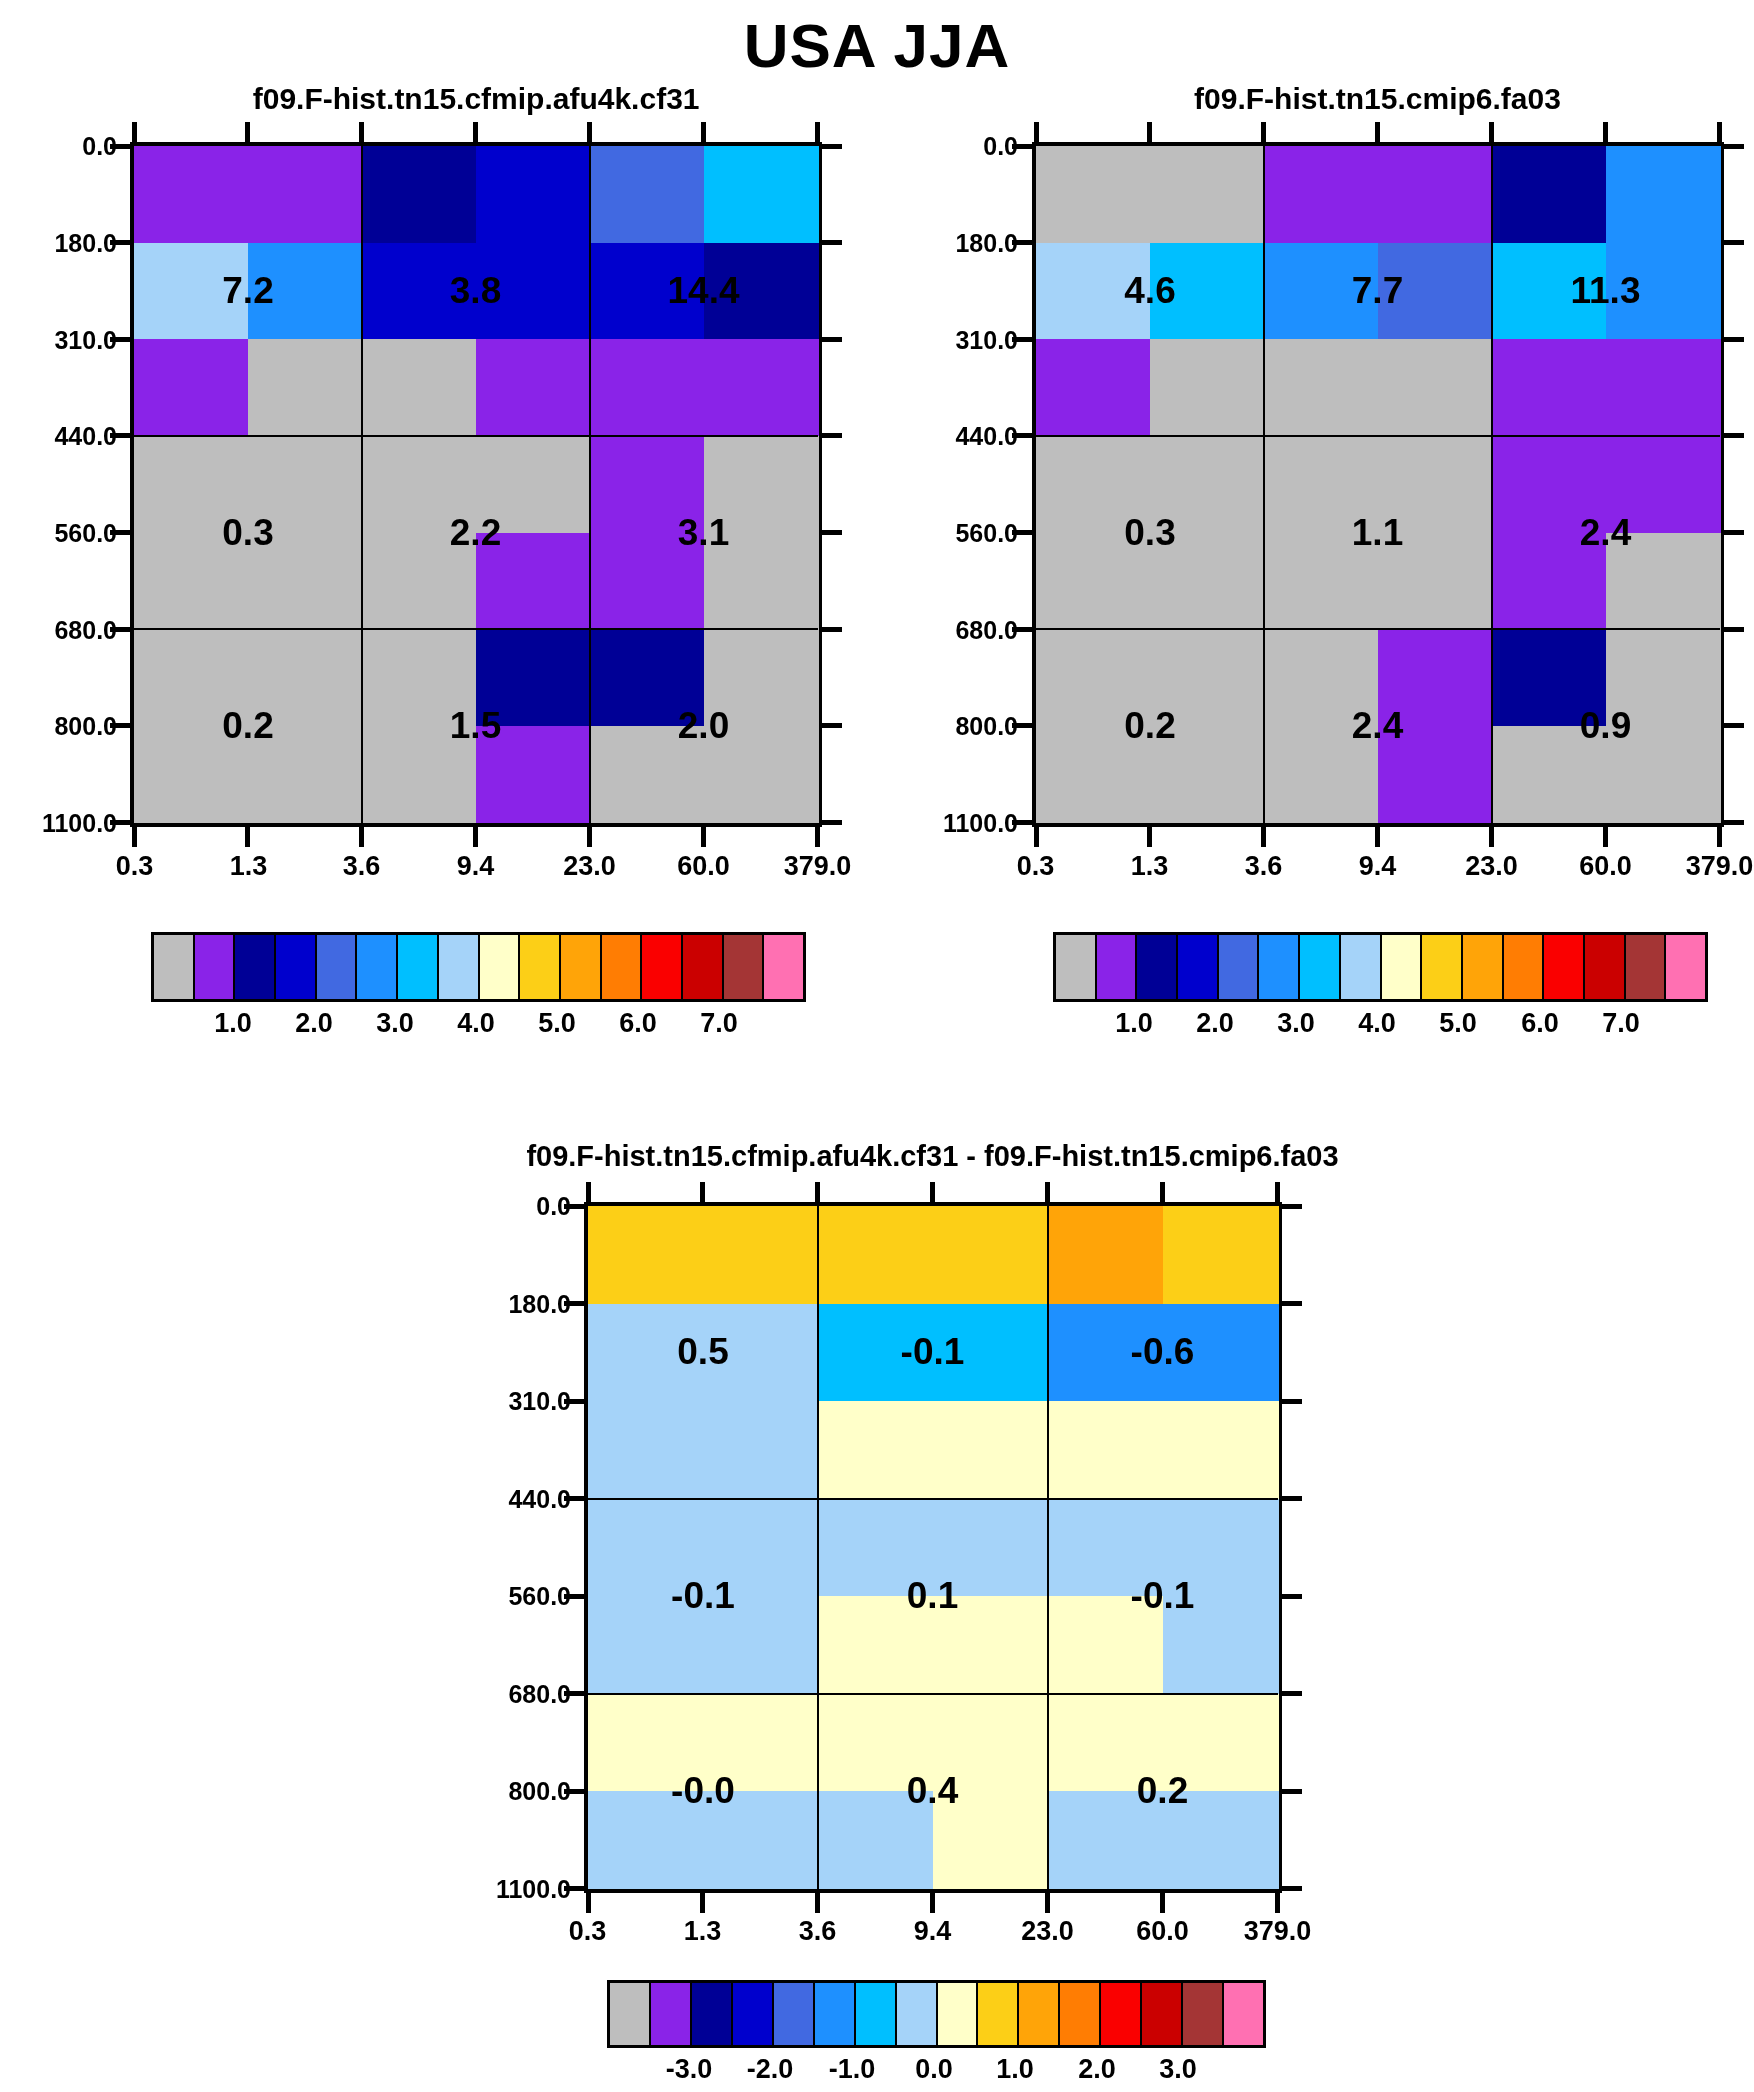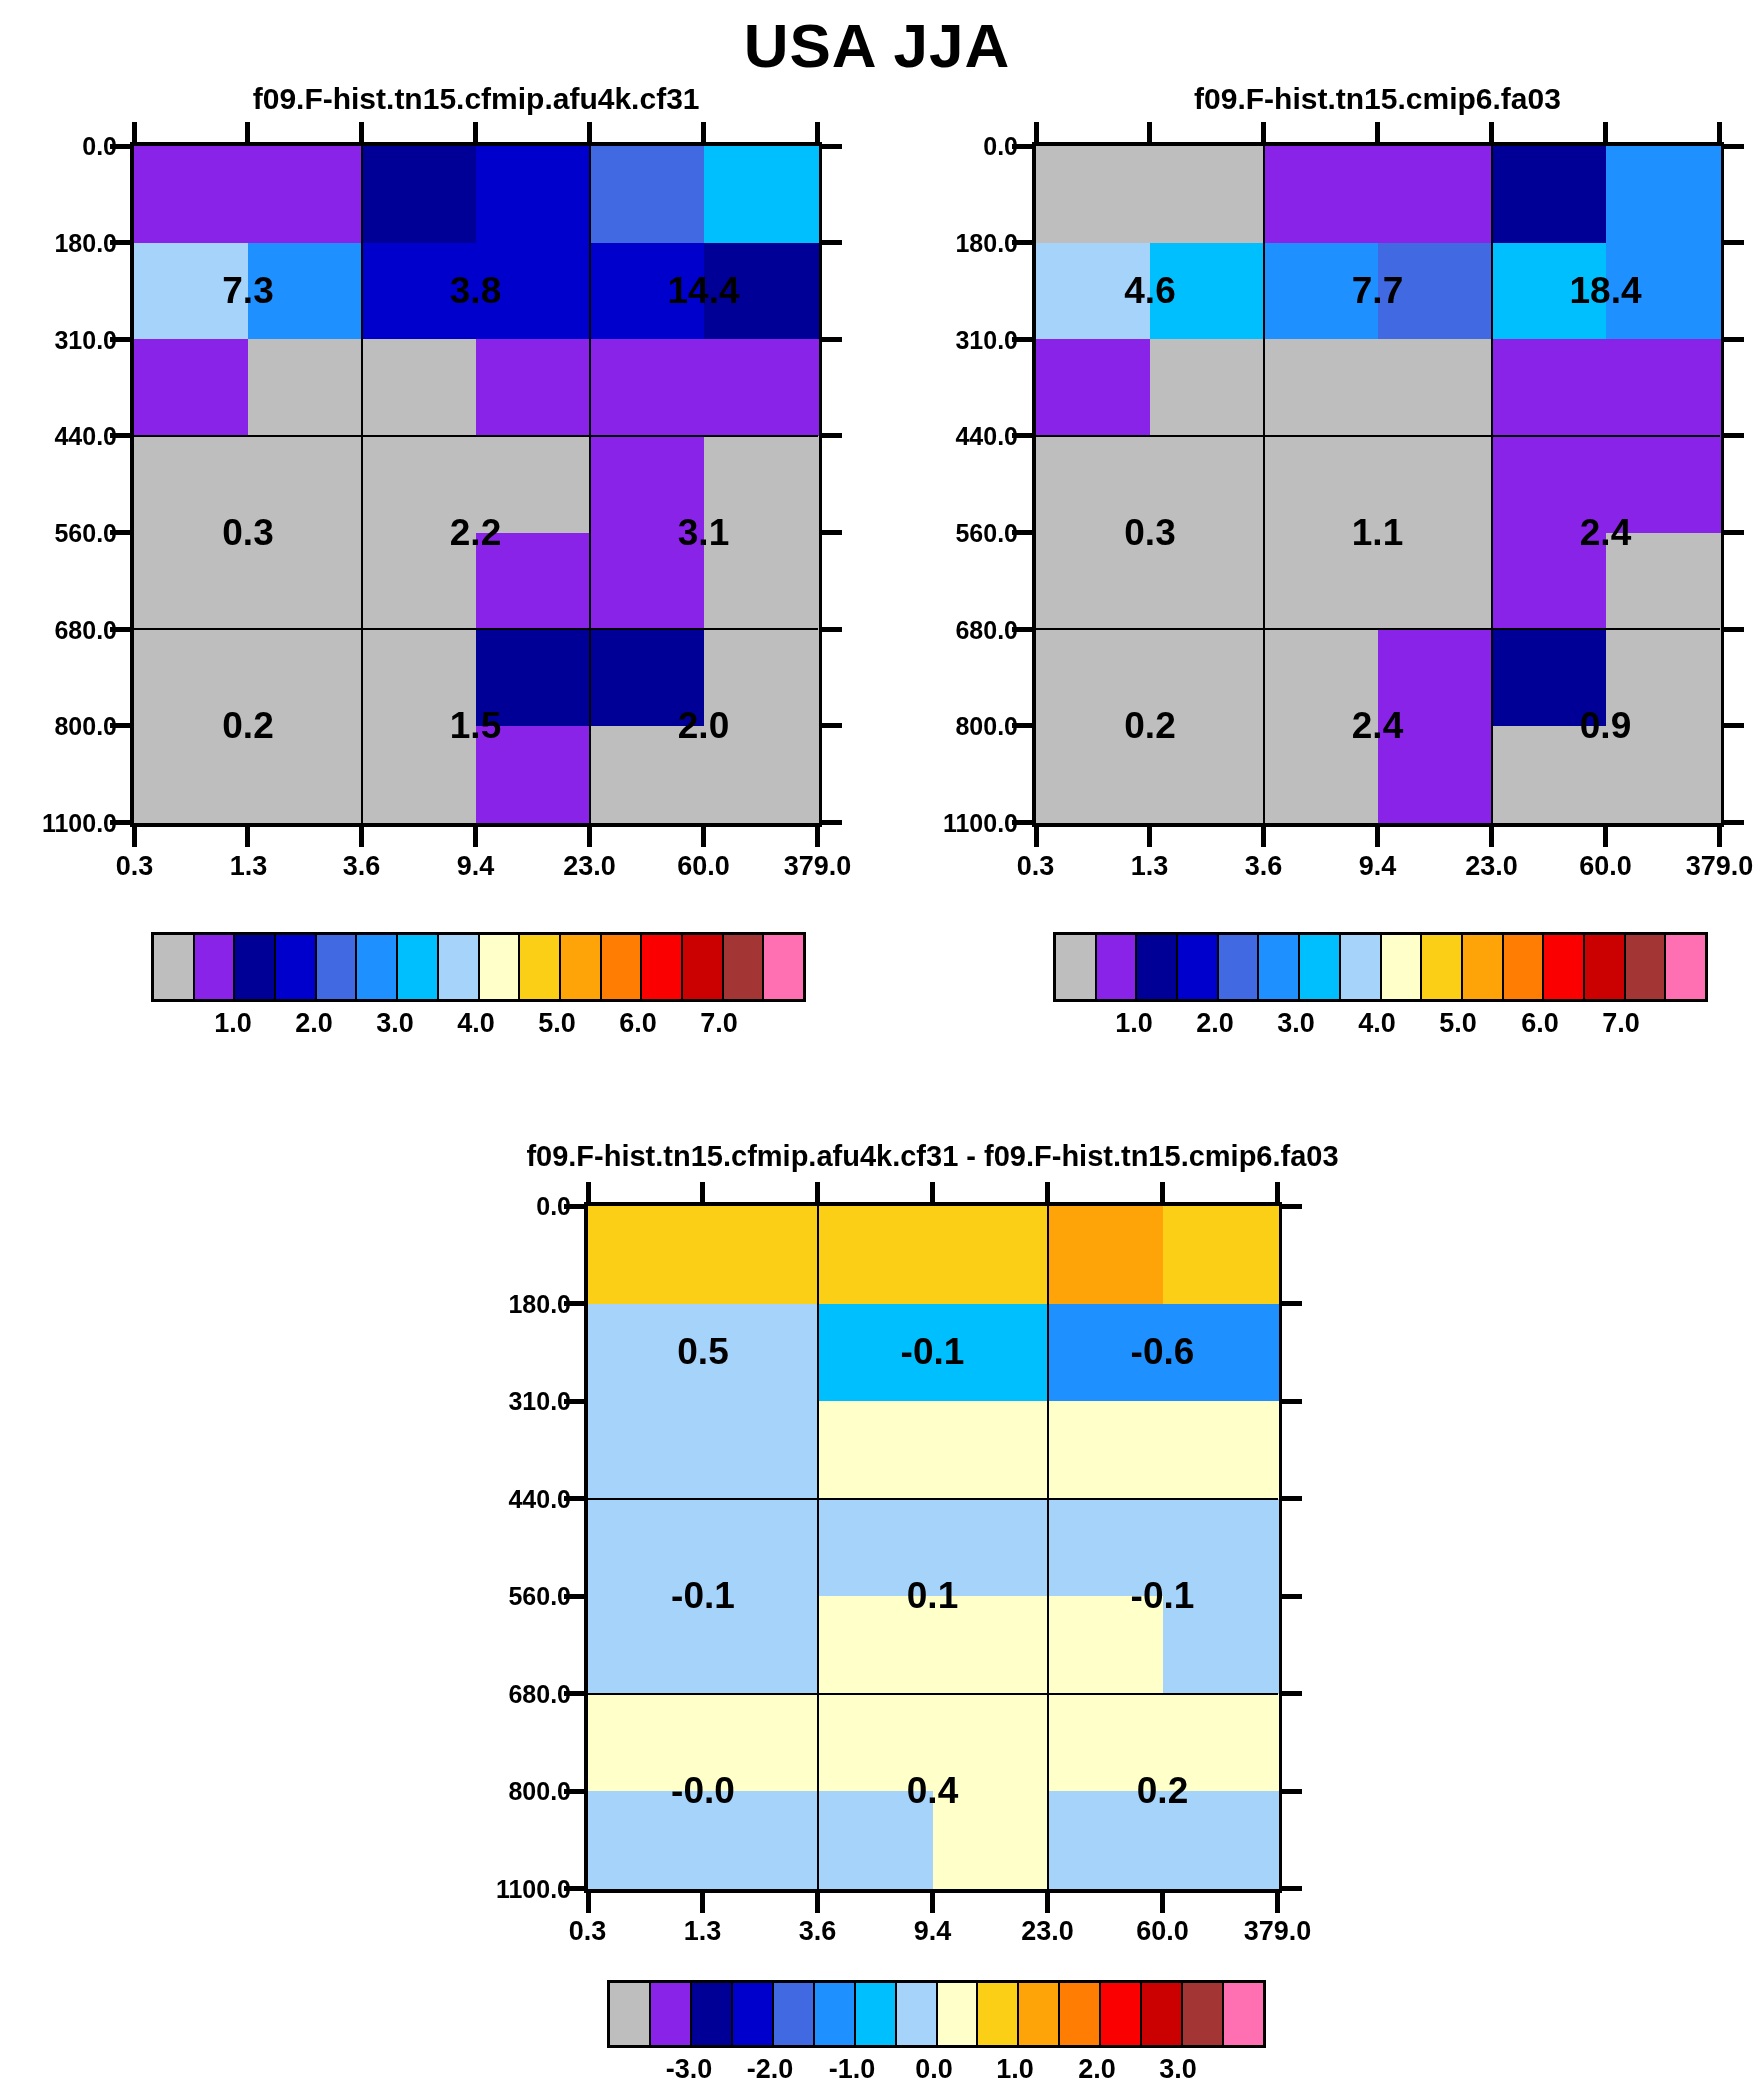--- a/index.html
+++ b/index.html
@@ -100,21 +100,21 @@
         <div class="tick" style="left: -24px; top: 287px; width: 20px; height: 5px;"></div>
         <div class="tick" style="left: 688px; top: 287px; width: 20px; height: 5px;"></div>
         <div class="tick" style="left: -24px; top: 384px; width: 20px; height: 5px;"></div>
         <div class="tick" style="left: 688px; top: 384px; width: 20px; height: 5px;"></div>
         <div class="tick" style="left: -24px; top: 481px; width: 20px; height: 5px;"></div>
         <div class="tick" style="left: 688px; top: 481px; width: 20px; height: 5px;"></div>
         <div class="tick" style="left: -24px; top: 577px; width: 20px; height: 5px;"></div>
         <div class="tick" style="left: 688px; top: 577px; width: 20px; height: 5px;"></div>
         <div class="tick" style="left: -24px; top: 674px; width: 20px; height: 5px;"></div>
         <div class="tick" style="left: 688px; top: 674px; width: 20px; height: 5px;"></div>
-        <div class="blockval" style="left: 4.5px; top: 123px; width: 219px;">7.3</div>
+        <div class="blockval" style="left: 4.5px; top: 123px; width: 219px;">7.2</div>
         <div class="blockval" style="left: 232px; top: 123px; width: 219px;">3.8</div>
         <div class="blockval" style="left: 460px; top: 123px; width: 219px;">14.4</div>
         <div class="blockval" style="left: 4.5px; top: 365px; width: 219px;">0.3</div>
         <div class="blockval" style="left: 232px; top: 365px; width: 219px;">2.2</div>
         <div class="blockval" style="left: 460px; top: 365px; width: 219px;">3.1</div>
         <div class="blockval" style="left: 4.5px; top: 558px; width: 219px;">0.2</div>
         <div class="blockval" style="left: 232px; top: 558px; width: 219px;">1.5</div>
         <div class="blockval" style="left: 460px; top: 558px; width: 219px;">2.0</div>
       </div>
       <div class="ylab" style="position: absolute; left: 0px; top: 131px; width: 117px;">0.0</div>
@@ -232,21 +232,21 @@
         <div class="tick" style="left: -24px; top: 384px; width: 20px; height: 5px;"></div>
         <div class="tick" style="left: 688px; top: 384px; width: 20px; height: 5px;"></div>
         <div class="tick" style="left: -24px; top: 481px; width: 20px; height: 5px;"></div>
         <div class="tick" style="left: 688px; top: 481px; width: 20px; height: 5px;"></div>
         <div class="tick" style="left: -24px; top: 577px; width: 20px; height: 5px;"></div>
         <div class="tick" style="left: 688px; top: 577px; width: 20px; height: 5px;"></div>
         <div class="tick" style="left: -24px; top: 674px; width: 20px; height: 5px;"></div>
         <div class="tick" style="left: 688px; top: 674px; width: 20px; height: 5px;"></div>
         <div class="blockval" style="left: 4.5px; top: 123px; width: 219px;">4.6</div>
         <div class="blockval" style="left: 232px; top: 123px; width: 219px;">7.7</div>
-        <div class="blockval" style="left: 460px; top: 123px; width: 219px;">18.4</div>
+        <div class="blockval" style="left: 460px; top: 123px; width: 219px;">11.3</div>
         <div class="blockval" style="left: 4.5px; top: 365px; width: 219px;">0.3</div>
         <div class="blockval" style="left: 232px; top: 365px; width: 219px;">1.1</div>
         <div class="blockval" style="left: 460px; top: 365px; width: 219px;">2.4</div>
         <div class="blockval" style="left: 4.5px; top: 558px; width: 219px;">0.2</div>
         <div class="blockval" style="left: 232px; top: 558px; width: 219px;">2.4</div>
         <div class="blockval" style="left: 460px; top: 558px; width: 219px;">0.9</div>
       </div>
       <div class="ylab" style="position: absolute; left: 901px; top: 131px; width: 117px;">0.0</div>
       <div class="ylab" style="position: absolute; left: 901px; top: 228px; width: 117px;">180.0</div>
       <div class="ylab" style="position: absolute; left: 901px; top: 325px; width: 117px;">310.0</div>

